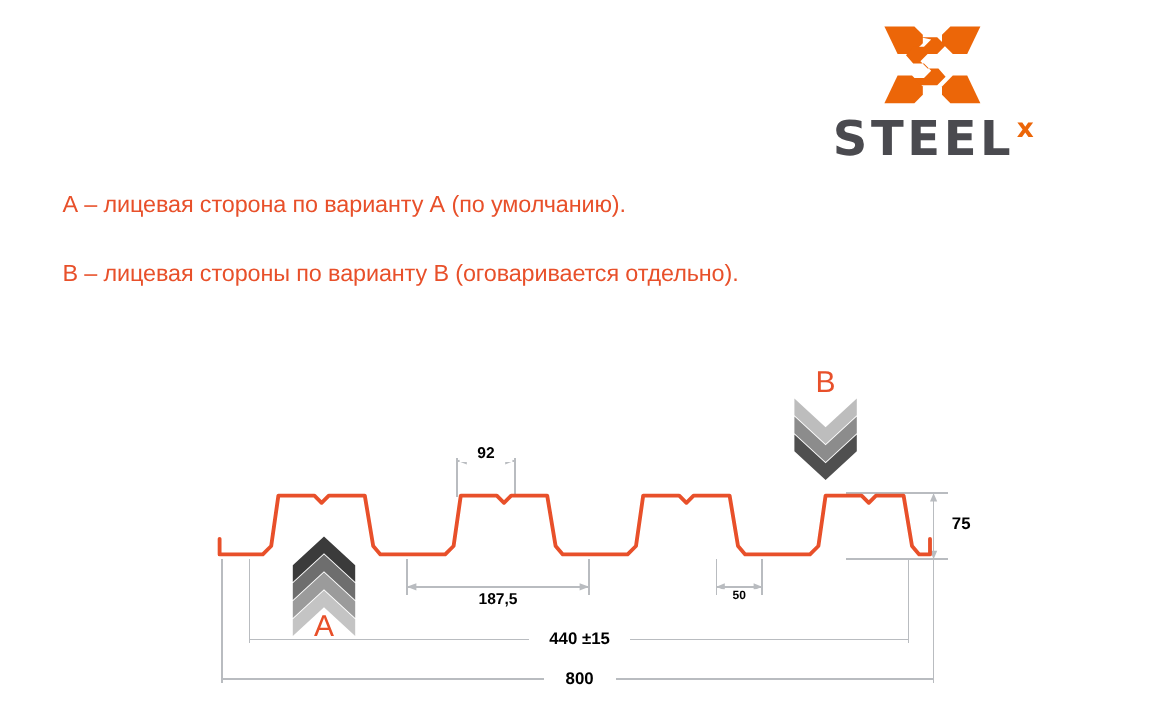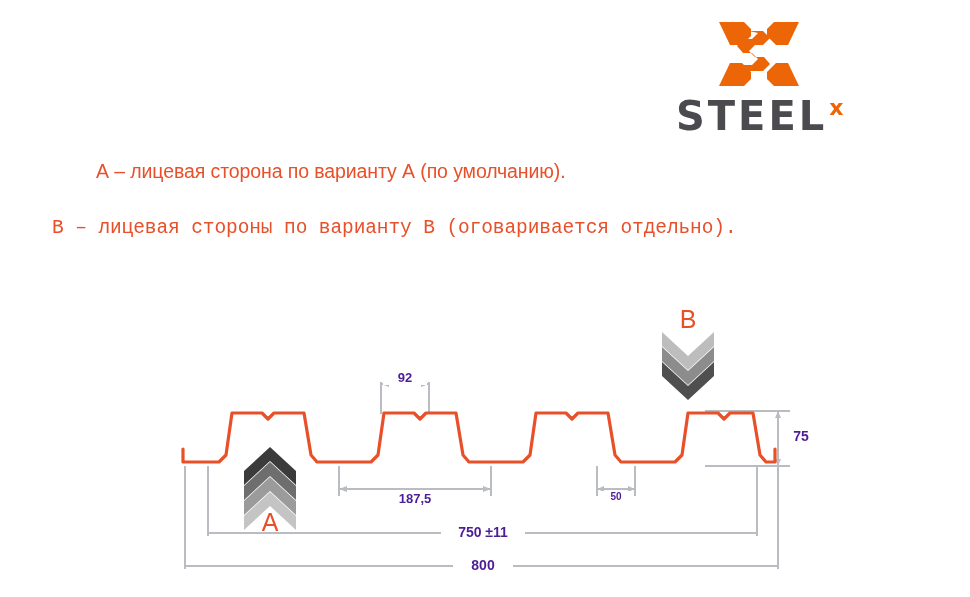--- a/index.html
+++ b/index.html
@@ -11,21 +11,21 @@
     height: 597px;
     background: #ffffff;
     font-family: "Liberation Sans", sans-serif;
     overflow: hidden;
     position: relative;
   }
 
   
   #brand-logo {
     position: absolute;
-    left: 676px;
+    left: 694px;
     top: 18px;
     width: 220px;
     height: 125px;
   }
   #logo-mark {
     position: absolute;
     left: 42px;
     top: 0px;
     width: 82px;
     height: 72px;
@@ -62,22 +62,22 @@
   .note-line {
     position: absolute;
     left: 52px;
     color: #e8502a;
     font-family: "Liberation Sans", sans-serif;
     font-size: 19.5px;
     font-weight: normal;
     white-space: nowrap;
     letter-spacing: -0.1px;
   }
-  #note-a { top: 160px; margin-left: 44px; }
-  #note-b { top: 217px; font-family: Liberation Mono, monospace; }
+  #note-a { top: 160px; }
+  #note-b { top: 217px; }
 
   
   #profile-drawing {
     position: absolute;
     left: 0;
     top: 0;
     width: 970px;
     height: 597px;
   }
 
@@ -95,21 +95,21 @@
     width: 40px;
   }
   #marker-b-label {
     left: 668px;
     top: 305px;
     width: 40px;
   }
 
   .dim-text {
     position: absolute;
-    color: #4c1d95;
+    color: #000000;
     font-family: "Liberation Sans", sans-serif;
     font-weight: bold;
     text-align: center;
     background: #ffffff;
     white-space: nowrap;
   }
   #dim-92-text   { left: 383px; top: 370px; width: 44px; font-size: 13px; }
   #dim-1875-text { left: 381px; top: 491px; width: 68px; font-size: 13px; text-align: center; }
   #dim-50-text   { left: 598px; top: 491px; width: 36px; font-size: 10px; }
   #dim-75-text   { left: 784px; top: 428px; width: 34px; font-size: 14px; text-align: center; }
@@ -266,14 +266,14 @@
   </g>
 </svg>
 
 <div class="marker-label" id="marker-a-label">А</div>
 <div class="marker-label" id="marker-b-label">В</div>
 
 <div class="dim-text" id="dim-92-text">92</div>
 <div class="dim-text" id="dim-1875-text">187,5</div>
 <div class="dim-text" id="dim-50-text">50</div>
 <div class="dim-text" id="dim-75-text">75</div>
-<div class="dim-text" id="dim-750-text">750 ±11</div>
+<div class="dim-text" id="dim-750-text">440 ±15</div>
 <div class="dim-text" id="dim-800-text">800</div>
 
 </body></html>

